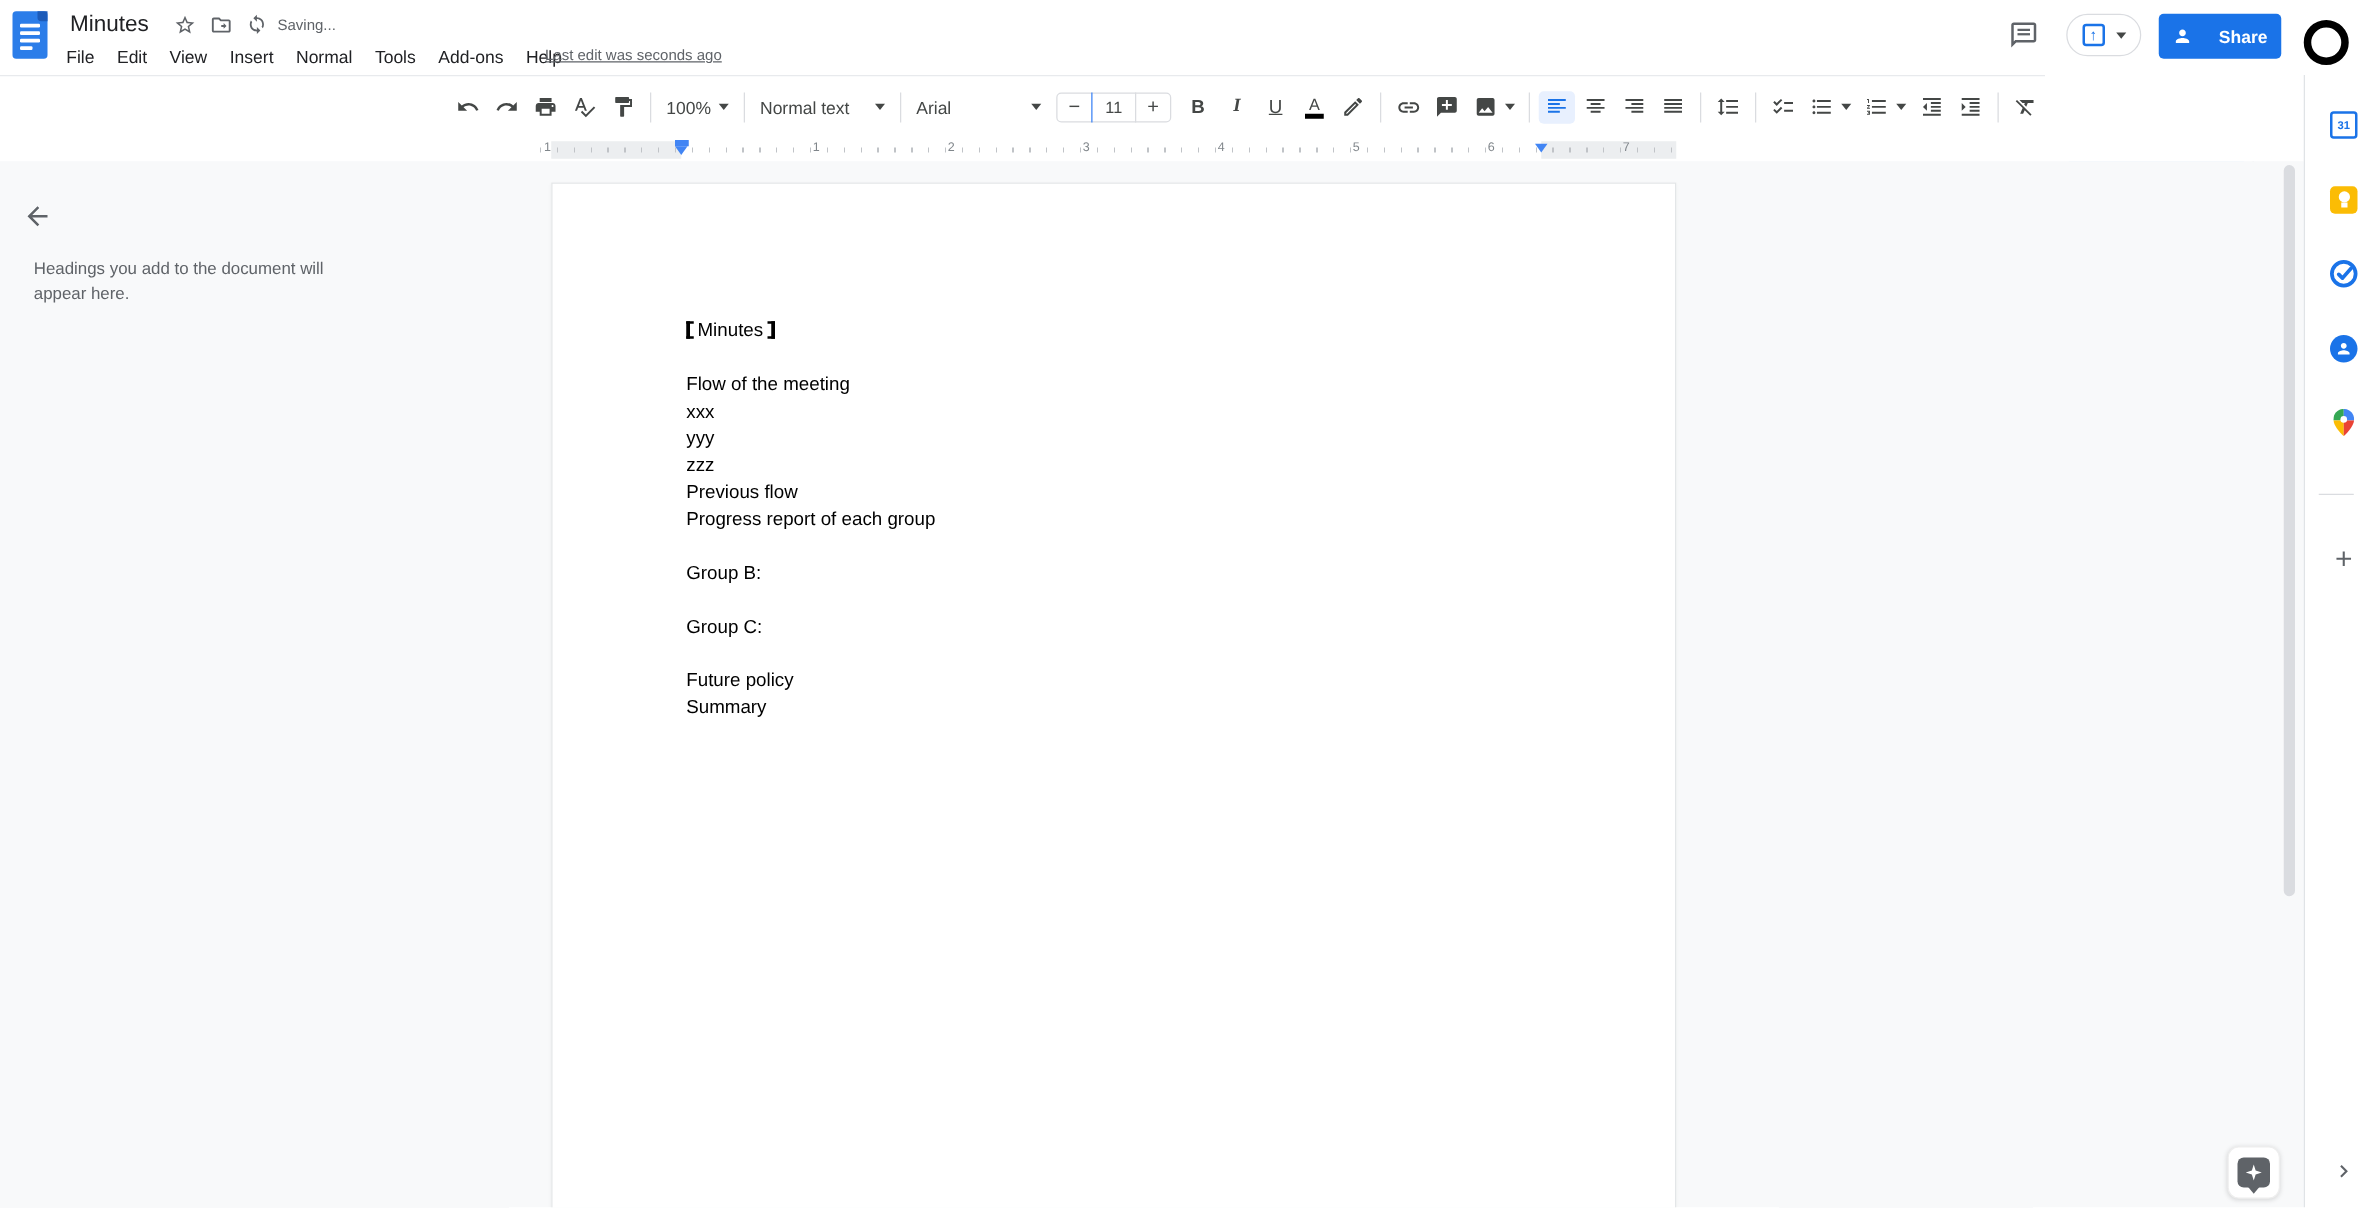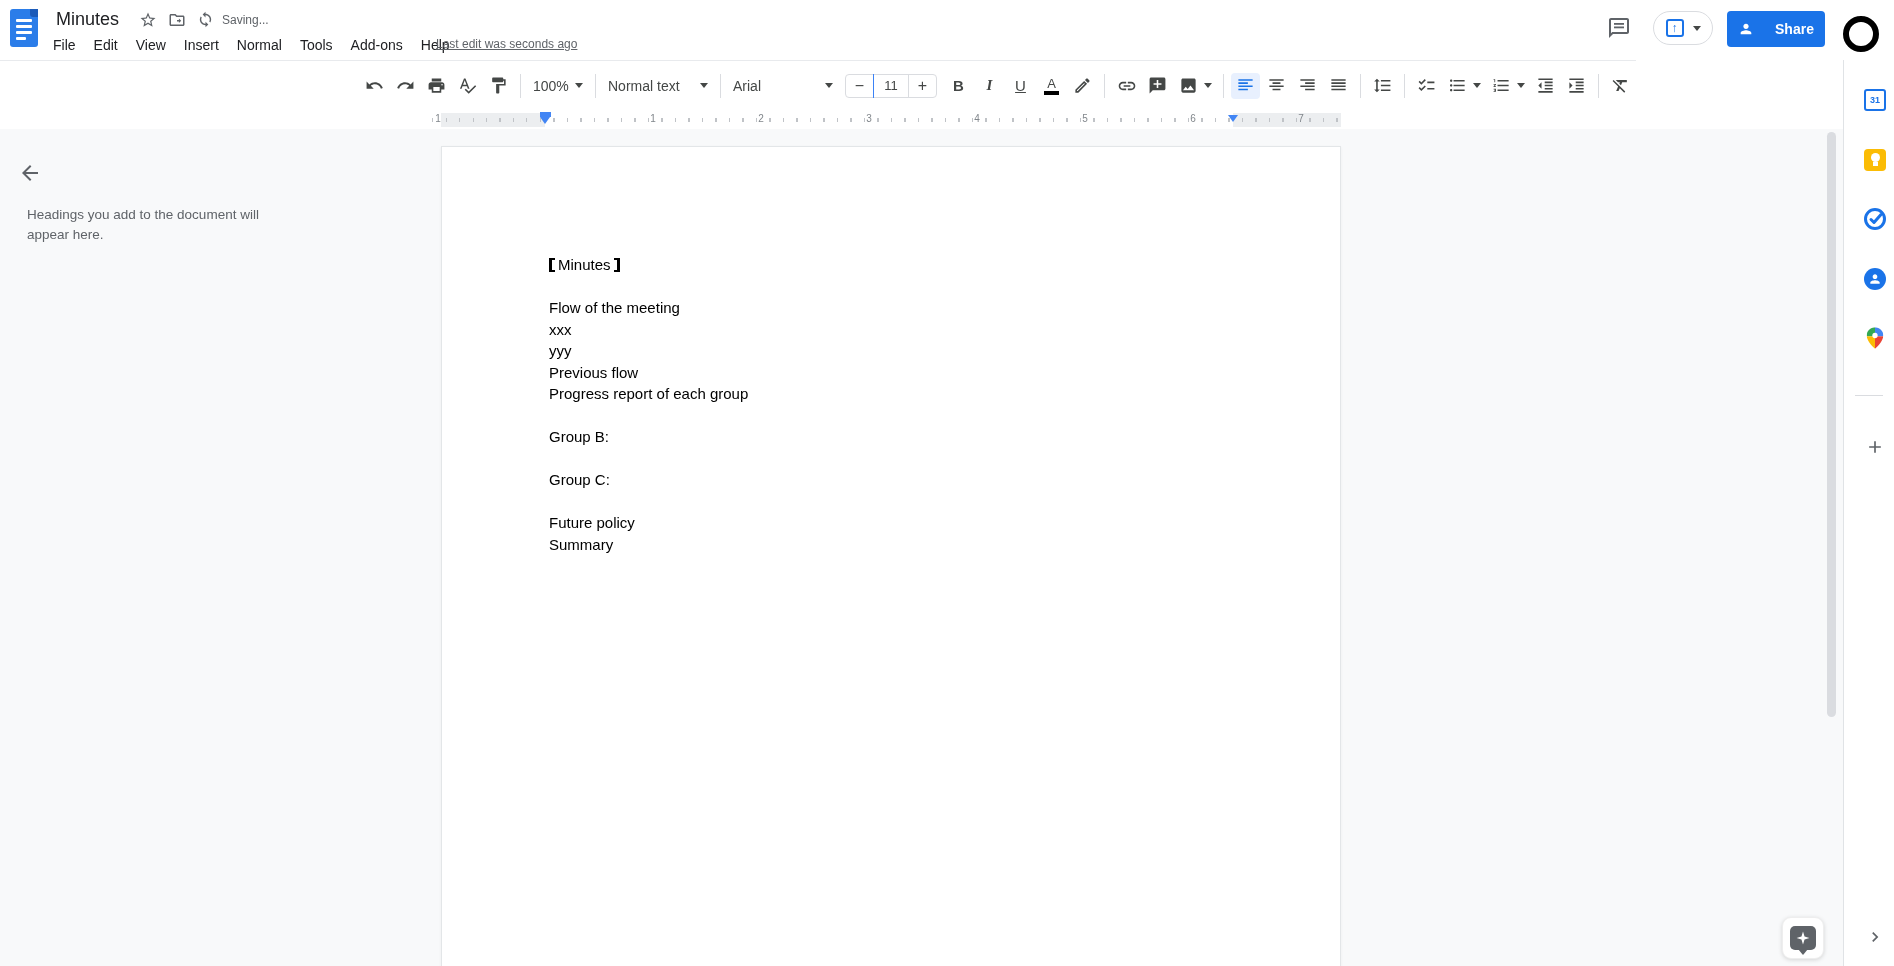--- a/index.html
+++ b/index.html
@@ -335,20 +335,21 @@
   </div>
   <div class="outline-hint" data-interactable="false">Headings you add to the document will appear here.</div>
 
   <div id="page" data-interactable="true">
     <div id="document-content" data-interactable="true">
         <div class="doc-line" data-interactable="true"><span class="lent l"></span><span>Minutes</span><span class="lent r"></span></div>
         <div class="doc-line" data-interactable="true">&nbsp;</div>
         <div class="doc-line" data-interactable="true">Flow of the meeting</div>
         <div class="doc-line" data-interactable="true">xxx</div>
         <div class="doc-line" data-interactable="true">yyy</div>
+        <div class="doc-line" data-interactable="true">zzz</div>
         <div class="doc-line" data-interactable="true">Previous flow</div>
         <div class="doc-line" data-interactable="true">Progress report of each group</div>
         <div class="doc-line" data-interactable="true">&nbsp;</div>
         <div class="doc-line" data-interactable="true">Group B:</div>
         <div class="doc-line" data-interactable="true">&nbsp;</div>
         <div class="doc-line" data-interactable="true">Group C:</div>
         <div class="doc-line" data-interactable="true">&nbsp;</div>
         <div class="doc-line" data-interactable="true">Future policy</div>
         <div class="doc-line" data-interactable="true">Summary</div>
       </div>

